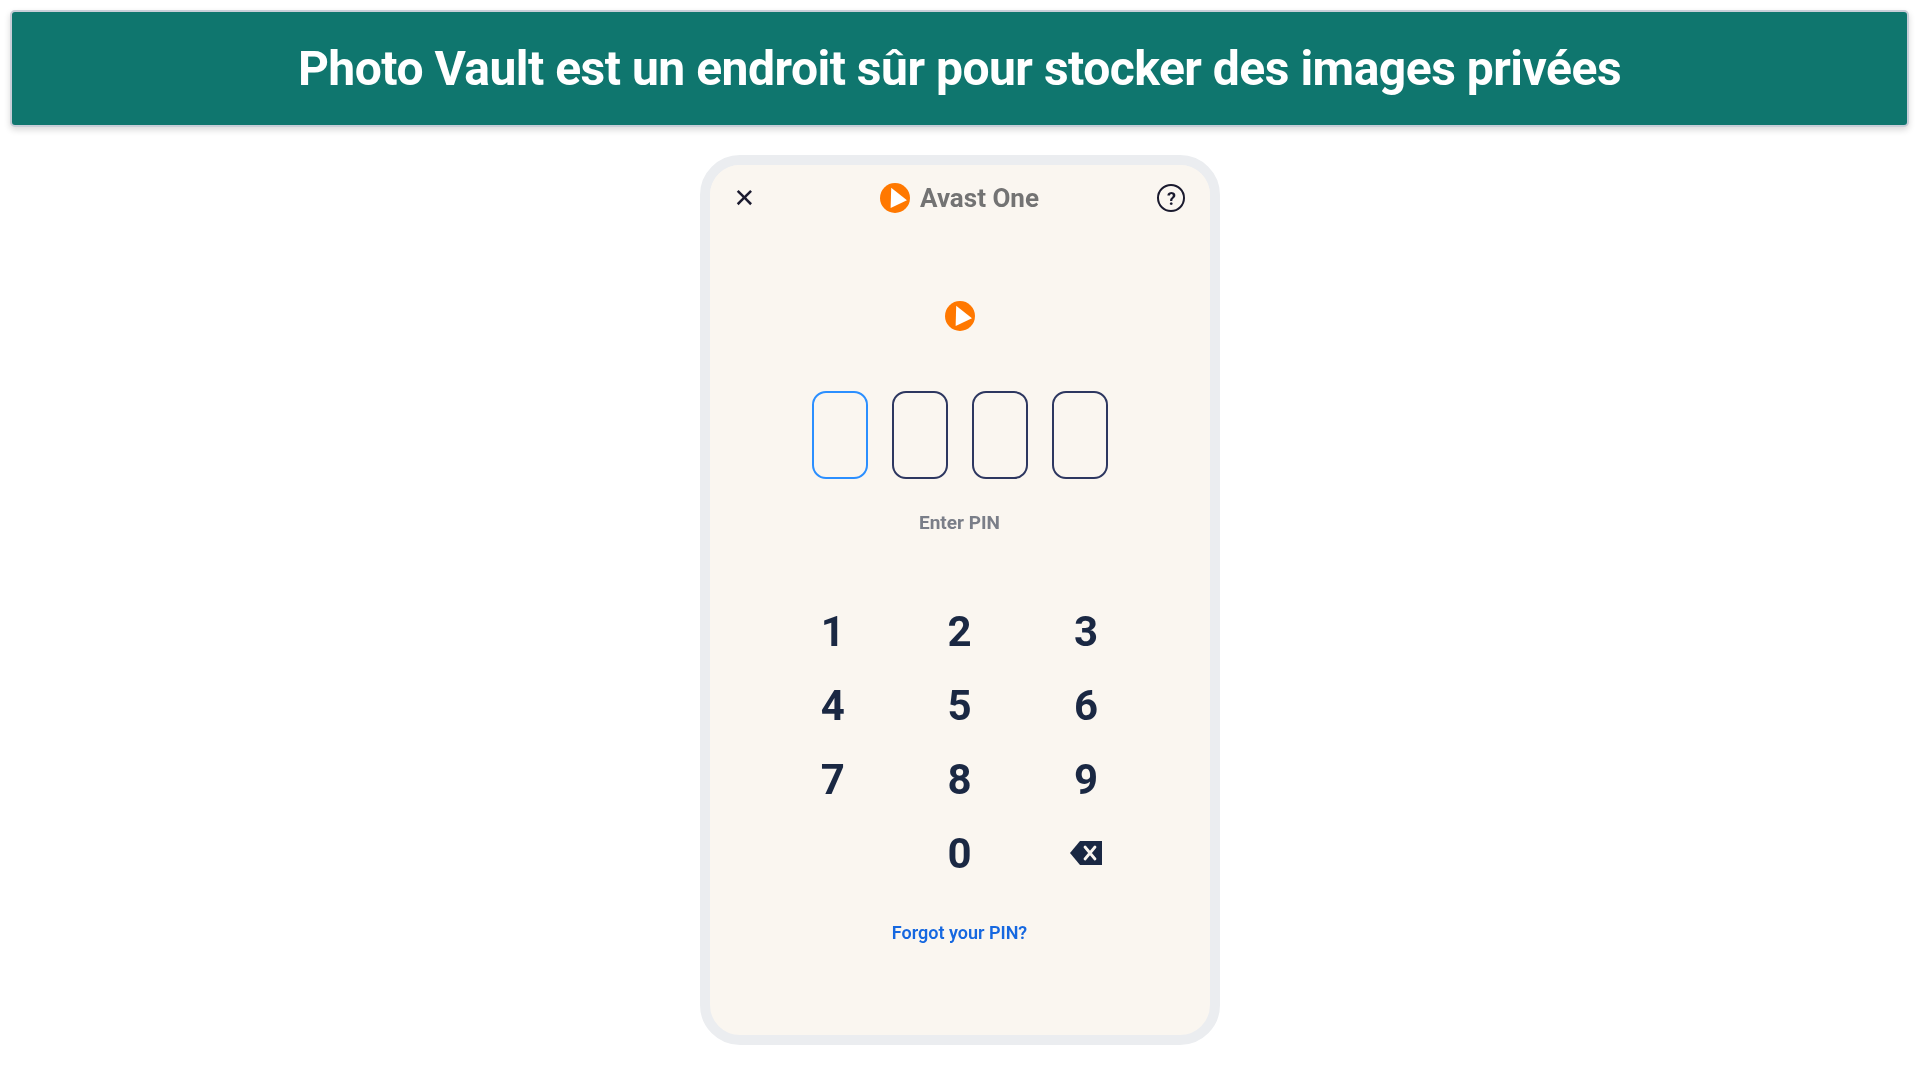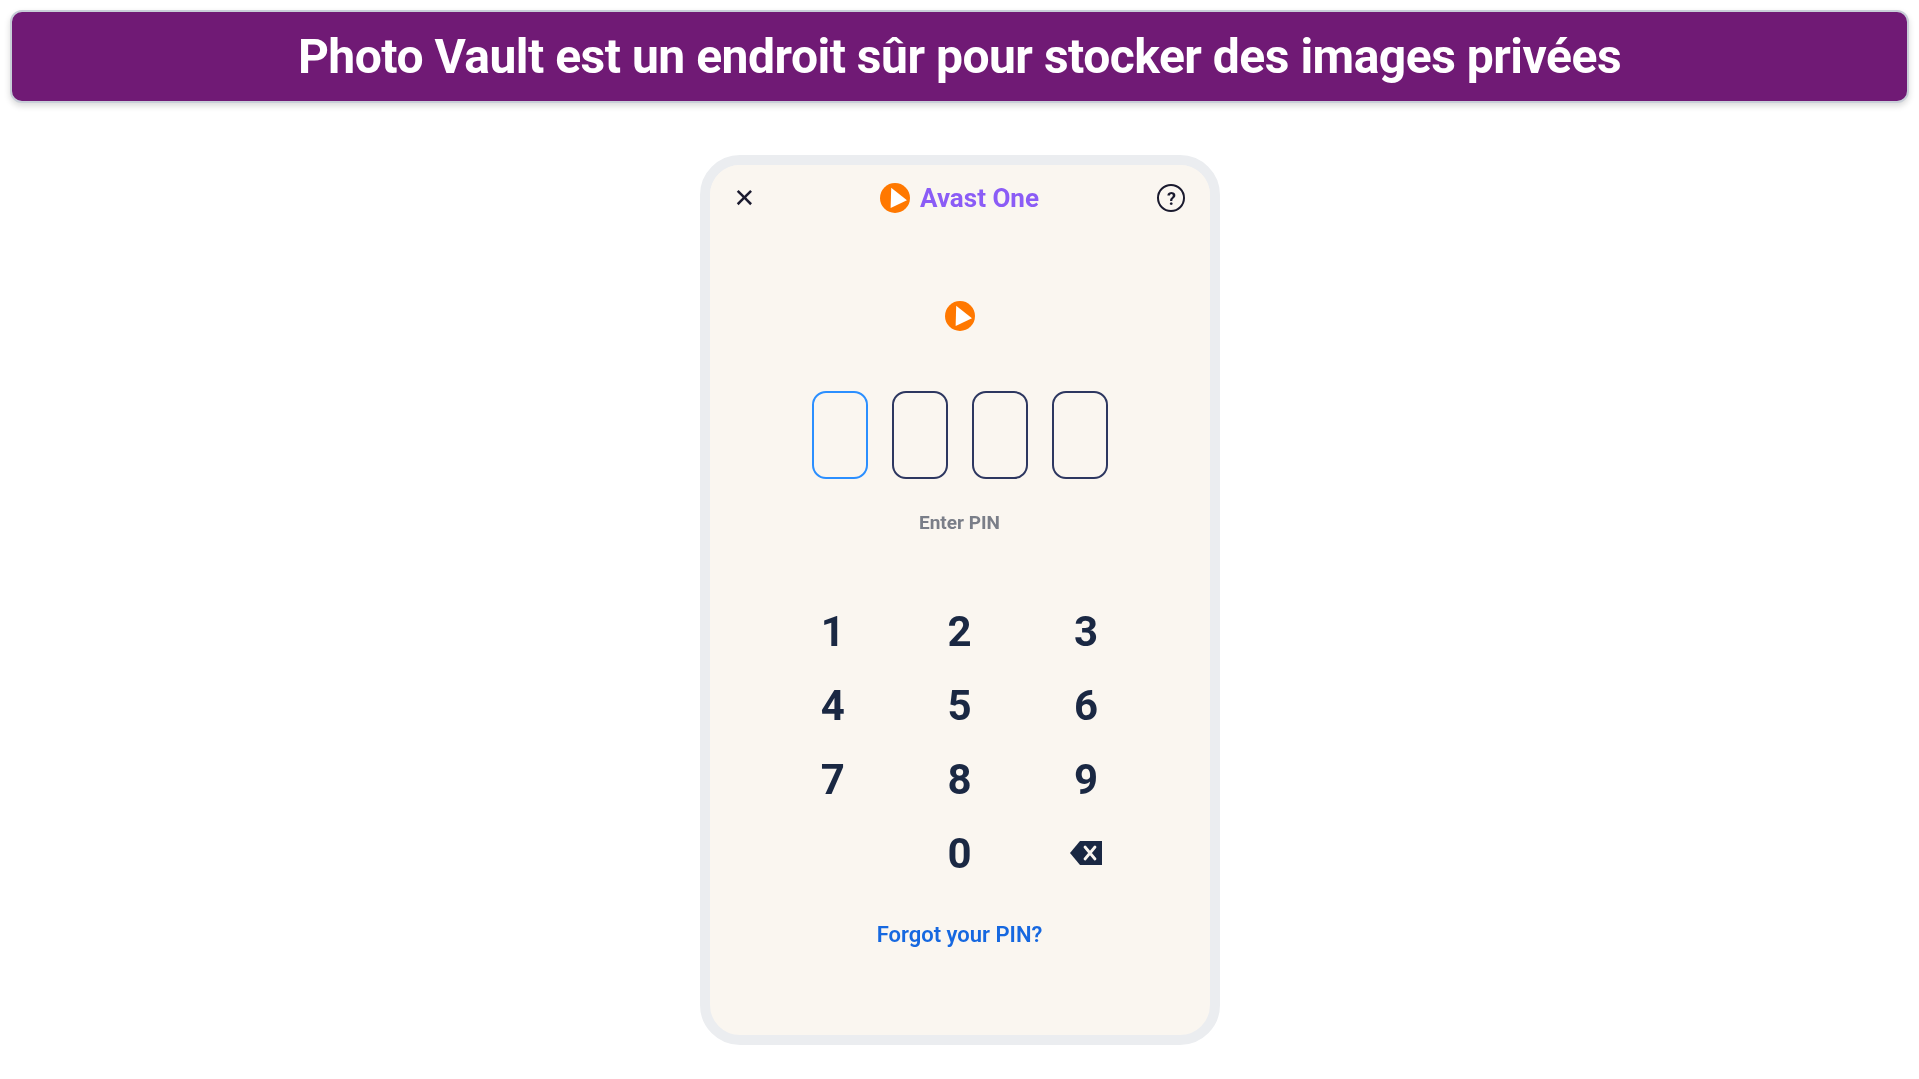--- a/index.html
+++ b/index.html
@@ -14,24 +14,24 @@
       width: 1919px;
       height: 1079px;
       position: relative;
     }
     
     .banner {
       position: absolute;
       top: 10px;
       left: 10px;
       right: 10px;
-      background: #701a75;
+      background: #0f766e;
       border: 2px solid #c8ced8;
-      border-radius: 12px;
-      padding: 16px 30px;
+      border-radius: 5px;
+      padding: 28px 30px;
       text-align: center;
       box-shadow: 0 3px 6px rgba(0,0,0,0.15);
     }
     
     .banner-text {
       color: #ffffff;
       font-size: 48px;
       font-weight: 700;
       letter-spacing: -0.5px;
     }
@@ -89,21 +89,21 @@
       left: 6px;
       border-left: 9px solid transparent;
       border-right: 9px solid transparent;
       border-bottom: 18px solid #ffffff;
       transform: rotate(-25deg);
     }
     
     .app-title {
       font-size: 26px;
       font-weight: 700;
-      color: #8b5cf6;
+      color: #737373;
     }
     
     .help-icon {
       width: 28px;
       height: 28px;
       border: 2.5px solid #1a1a2e;
       border-radius: 50%;
       display: flex;
       align-items: center;
       justify-content: center;
@@ -199,21 +199,21 @@
       cursor: pointer;
     }
     
     .backspace-svg {
       width: 36px;
       height: 28px;
     }
     
     .forgot-link {
       color: #1668e0;
-      font-size: 22px;
+      font-size: 18px;
       font-weight: 600;
       margin-top: 32px;
       cursor: pointer;
     }
   </style>
 </head>
 <body>
 
 <div class="banner">
   <div class="banner-text">Photo Vault est un endroit sûr pour stocker des images privées</div>

